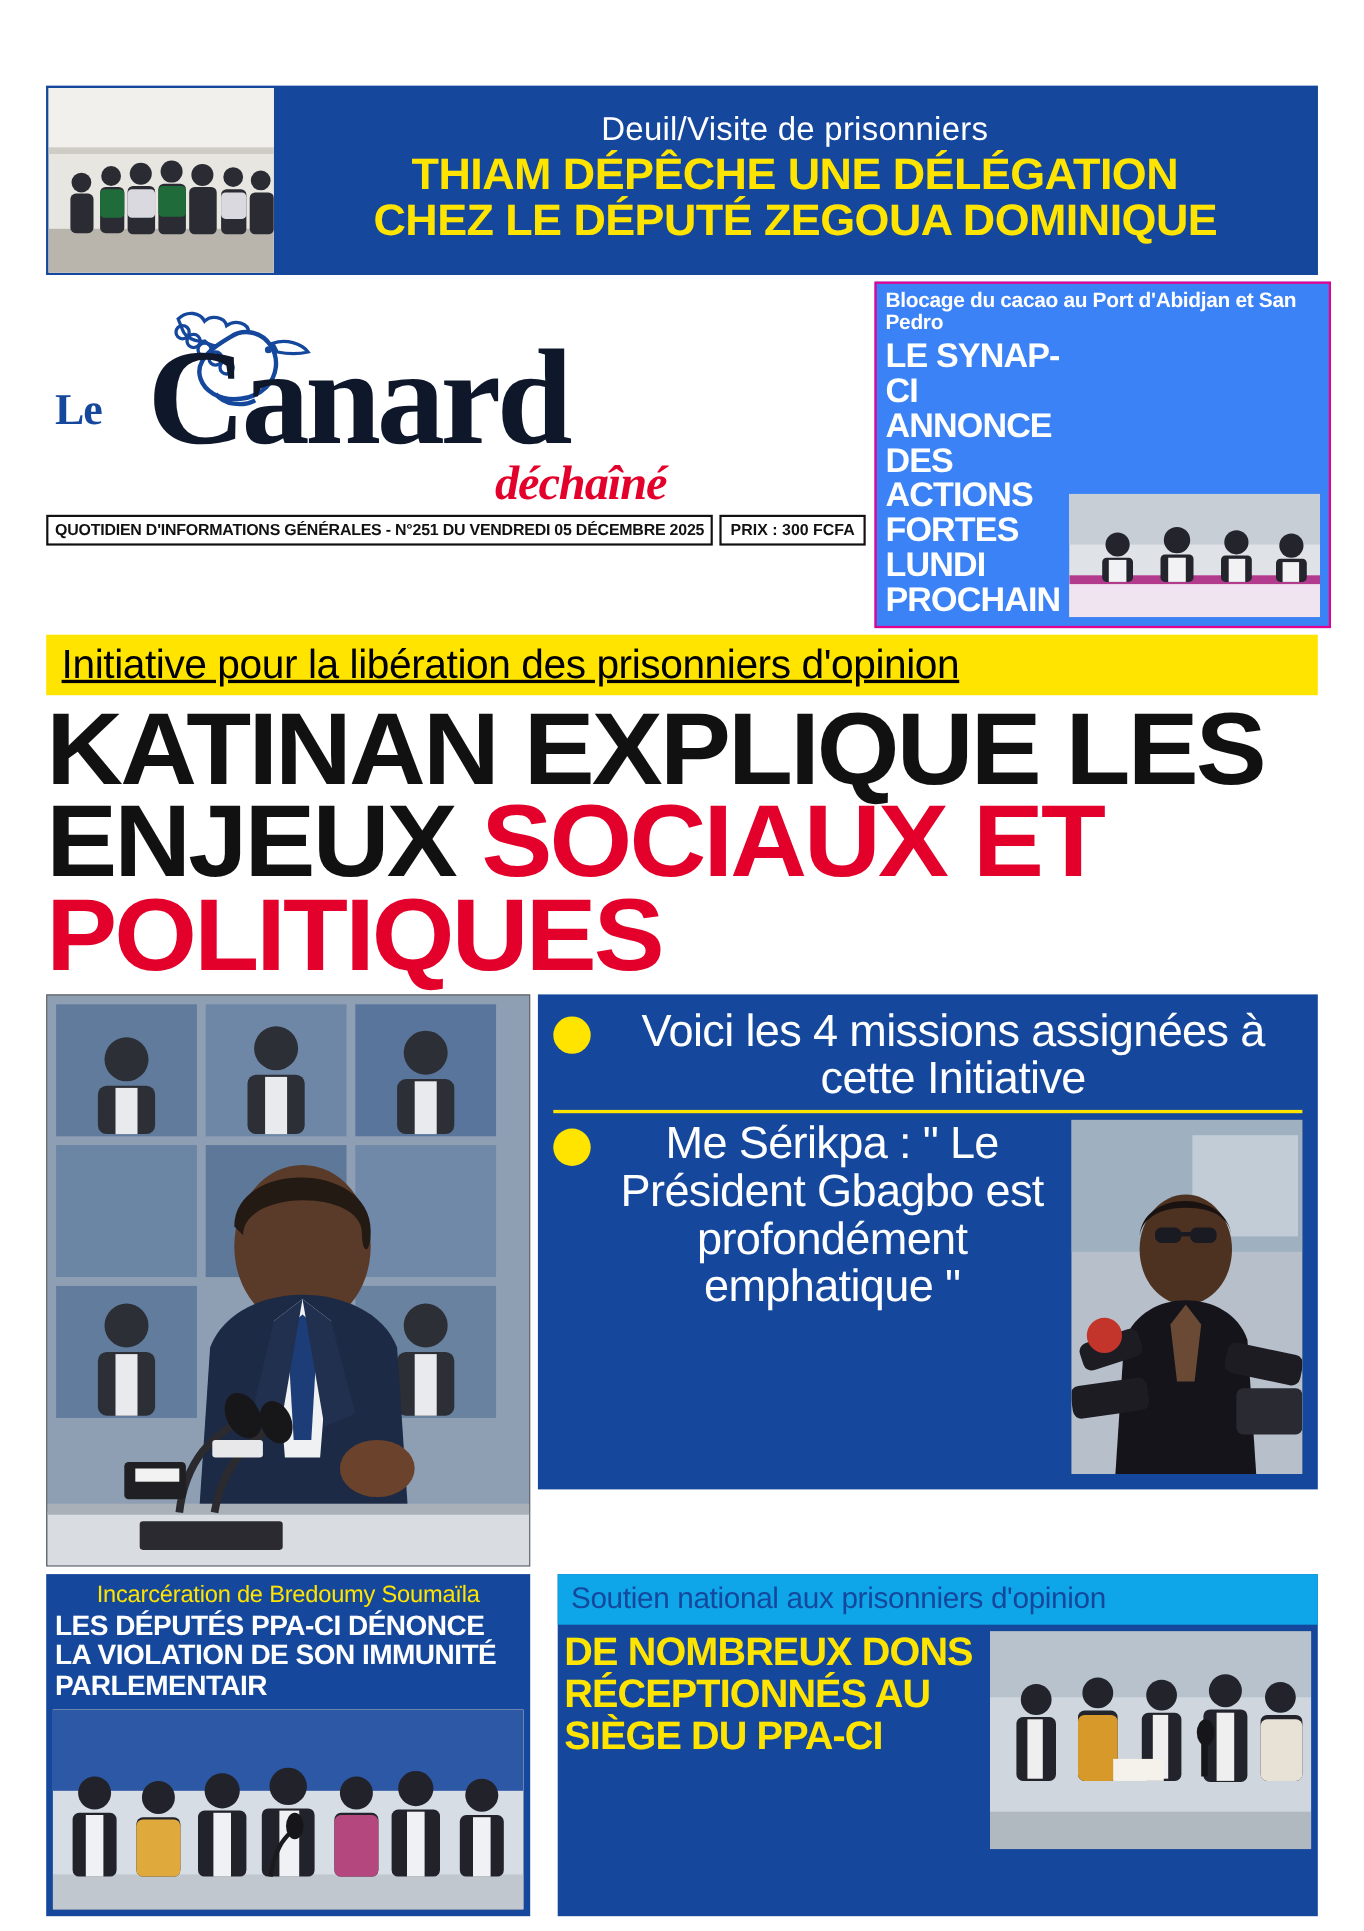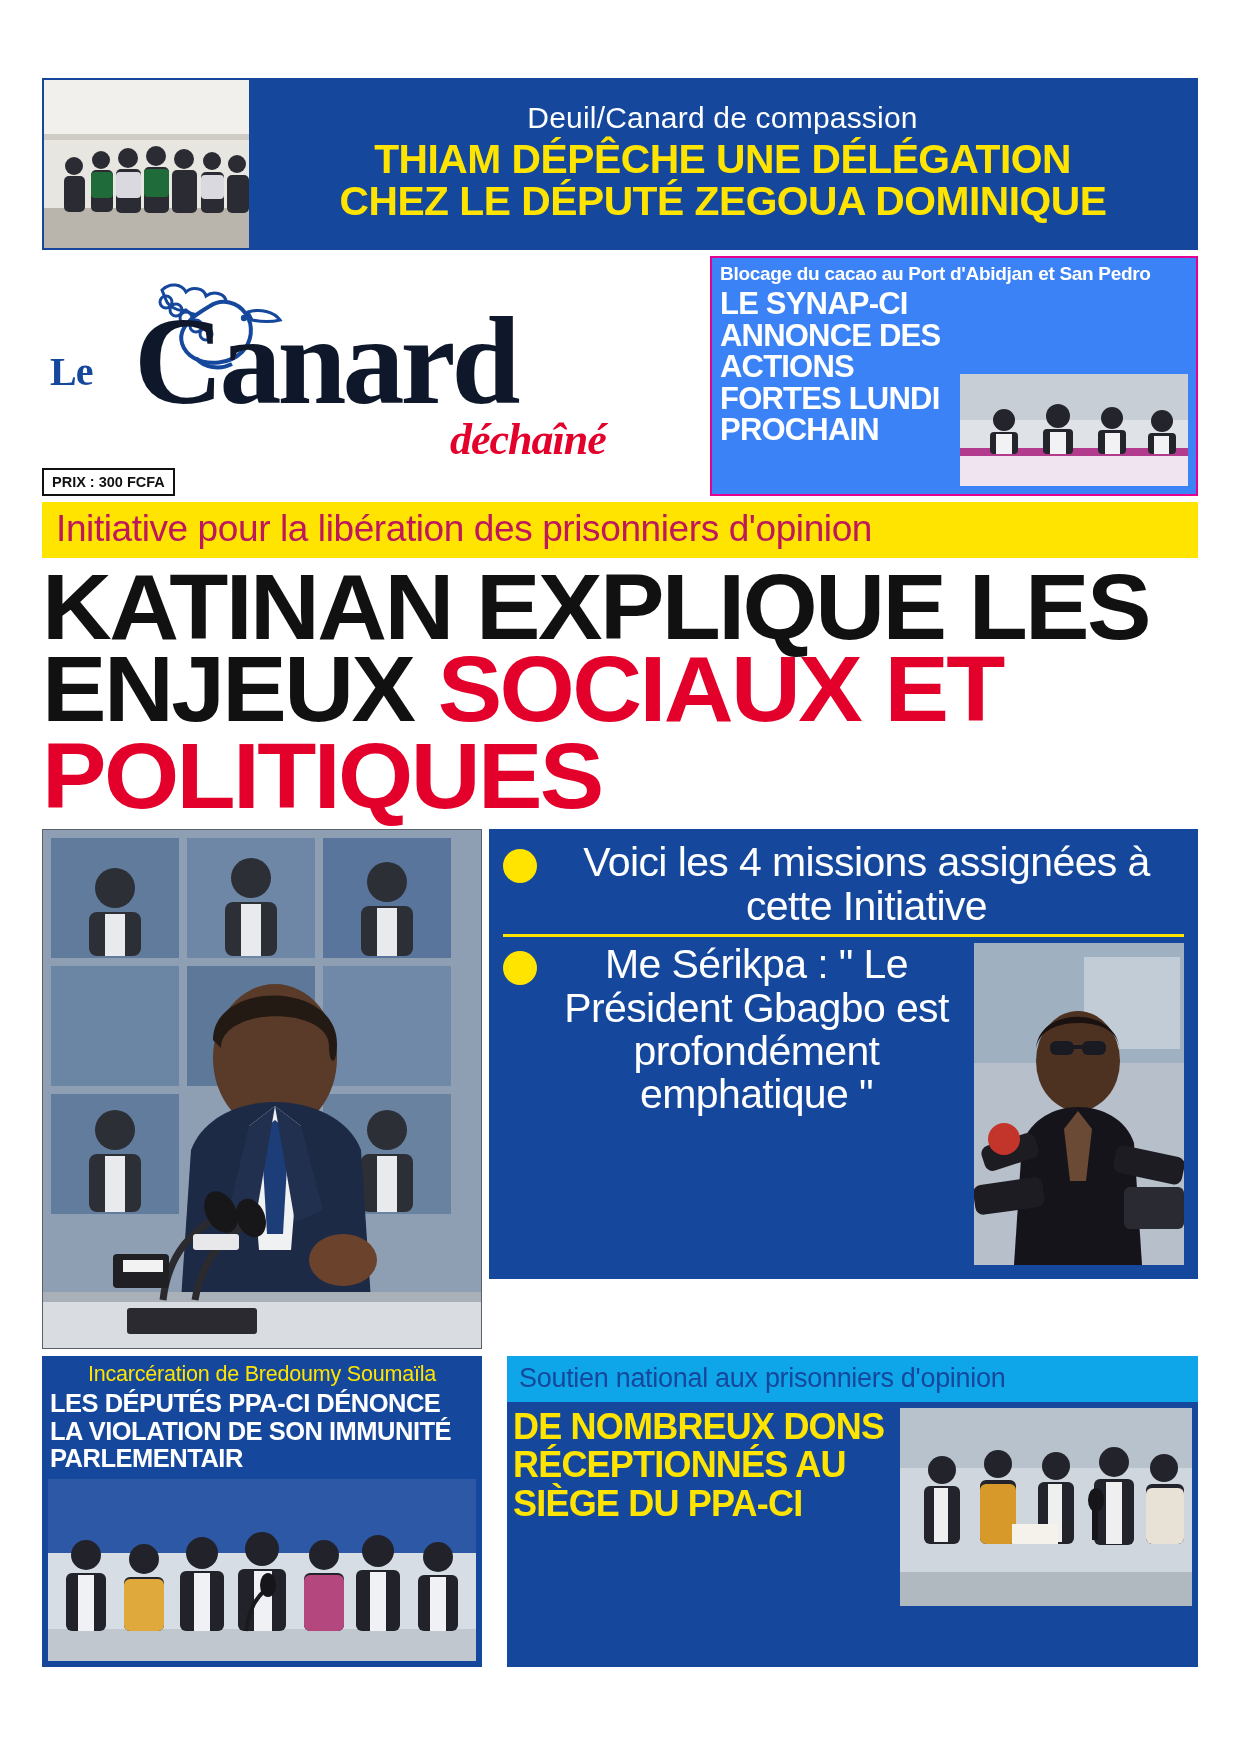--- a/index.html
+++ b/index.html
@@ -199,24 +199,25 @@
     overflow: hidden;
     position: relative;
   }
 
   
   .yellow-strip {
     margin-top: 6px;
     background: #ffe400;
     padding: 8px 14px 10px 14px;
     font-size: 37px;
-    color: #be185d;
+    color: #000000;
     font-weight: 400;
     letter-spacing: -0.4px;
     line-height: 1.02;
+    text-decoration: underline;
   }
 
   
   .main-head {
     margin-top: 6px;
     line-height: 0.93;
     letter-spacing: -2.5px;
   }
   .main-head .l1 {
     font-size: 93px;
@@ -420,21 +421,21 @@
             <rect x="47" y="92" width="22" height="26" rx="4"></rect>
             <rect x="100" y="89" width="25" height="28" rx="4"></rect>
           </g>
           <g fill="#d9d9df">
             <rect x="72" y="92" width="25" height="26" rx="4"></rect>
             <rect x="157" y="95" width="23" height="24" rx="4"></rect>
           </g>
         </svg>
       </div>
       <div class="top-banner-text">
-        <div class="kicker-white">Deuil/Canard de compassion</div>
+        <div class="kicker-white">Deuil/Visite de prisonniers</div>
         <div class="banner-head">THIAM DÉPÊCHE UNE DÉLÉGATION</div>
         <div class="banner-head">CHEZ LE DÉPUTÉ ZEGOUA DOMINIQUE</div>
       </div>
     </div>
 
     <div class="masthead-row">
       <div class="masthead">
         <div class="logo-wrap">
           <svg class="duck" viewBox="0 0 140 110">
             <path d="M10 18 C18 10, 30 12, 34 20 C40 14, 52 16, 54 24 C62 18, 74 22, 74 30 C74 36, 66 40, 58 38 C52 44, 40 44, 34 38 C26 40, 16 34, 14 28 Z" fill="#ffffff" stroke="#15489c" stroke-width="3"></path>
@@ -448,20 +449,21 @@
                 <circle cx="34" cy="46" r="6"></circle>
               <circle cx="44" cy="54" r="6"></circle>
                 <circle cx="54" cy="62" r="6"></circle>
             </g>
           </svg>
           <div class="logo-le">Le</div>
           <div class="logo-canard">Canard</div>
           <div class="logo-dechaine">déchaîné</div>
         </div>
         <div class="masthead-footer">
+          <div class="masthead-strap">QUOTIDIEN D'INFORMATIONS GÉNÉRALES - N°251 DU VENDREDI 05 DÉCEMBRE 2025</div>
           <div class="masthead-price">PRIX : 300 FCFA</div>
         </div>
       </div>
 
       <div class="pink-box">
         <div class="pink-kicker">Blocage du cacao au Port d'Abidjan et San Pedro</div>
         <div class="pink-body">
           <div class="pink-head">LE SYNAP-CI ANNONCE DES ACTIONS FORTES LUNDI PROCHAIN</div>
           <div class="pink-photo">
             <svg viewBox="0 0 228 112" width="228" height="112" preserveAspectRatio="none">

